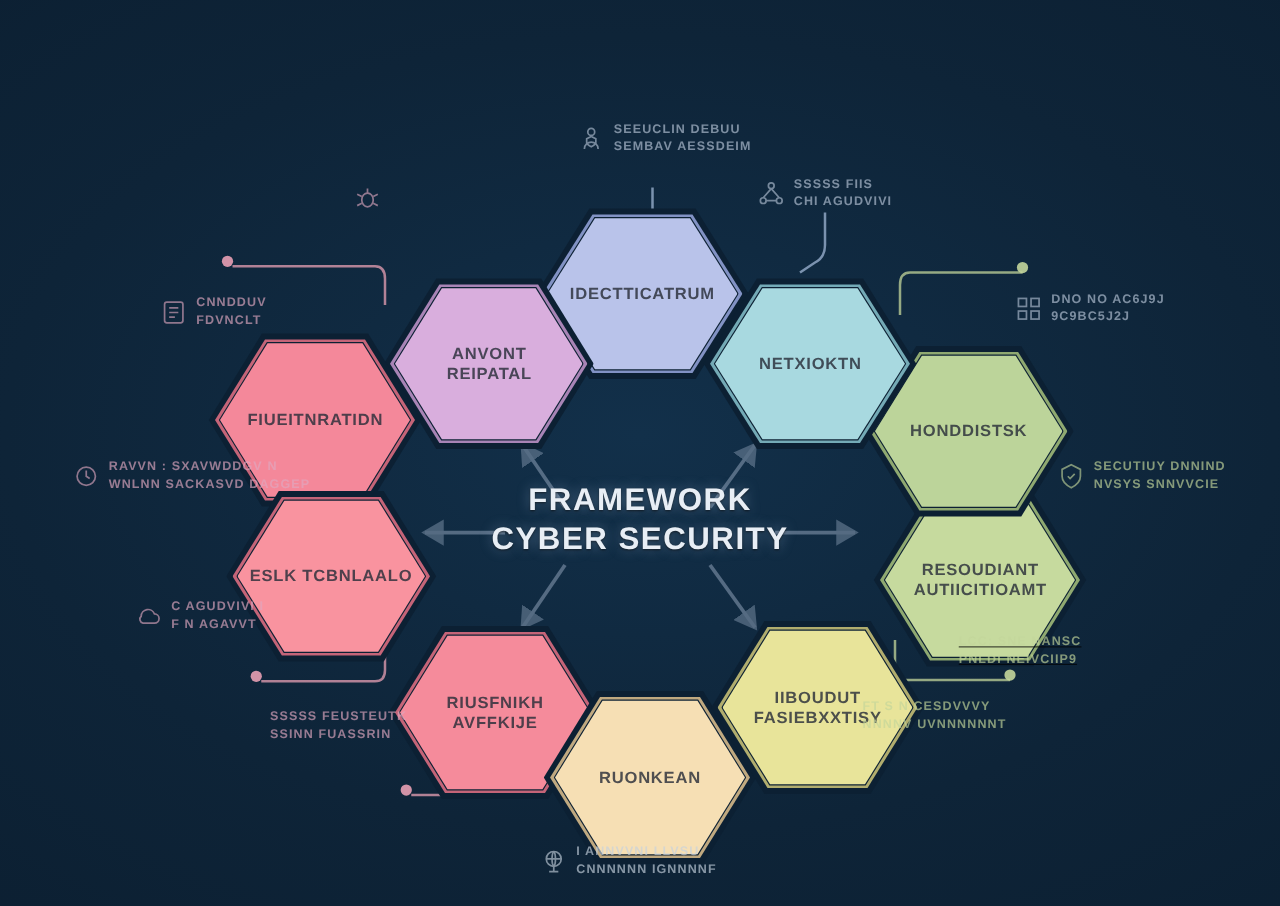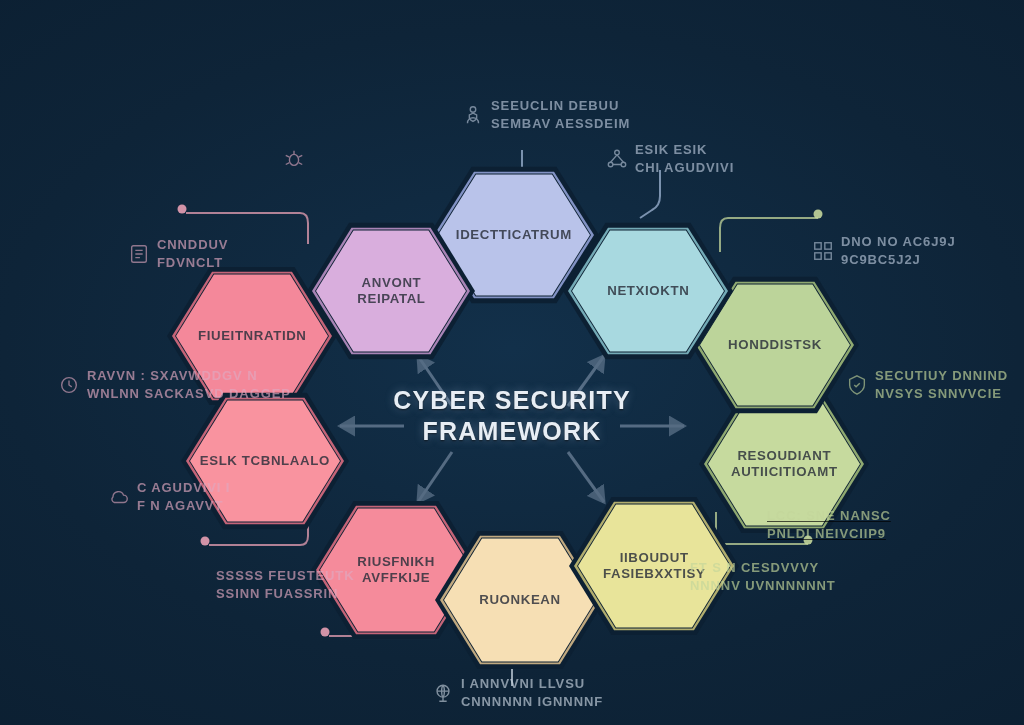--- a/index.html
+++ b/index.html
@@ -21,21 +21,21 @@
        background:#0d2134;}
   .hex-ring{position:absolute;clip-path:polygon(25% 2%,75% 2%,100% 50%,75% 98%,25% 98%,0% 50%);}
   .hex-label{font-size:13px;font-weight:bold;letter-spacing:.6px;line-height:1.2;
        color:#2a2f3a;opacity:.82;filter:blur(.35px);padding:0 8px;
        transform:scaleX(1.02);}
 
   
   .annot{position:absolute;display:flex;align-items:center;gap:7px;}
   .annot .ico{flex:0 0 auto;width:22px;height:22px;opacity:.62;filter:blur(.3px);}
   .annot .txt{display:flex;flex-direction:column;gap:3px;filter:blur(.45px);opacity:.66;}
-  .annot .txt span{font-size:13px;font-weight:bold;letter-spacing:.9px;white-space:nowrap;}
+  .annot .txt span{font-size:10px;font-weight:bold;letter-spacing:.9px;white-space:nowrap;}
 
   svg.arrows{position:absolute;left:0;top:0;width:1024px;height:725px;pointer-events:none;}
 </style>
 </head>
 <body>
 
 <div id="stage">
 
   <svg class="arrows" viewBox="0 0 1024 725">
       <path d="M 186 213 L 300 213 Q 308 213 308 223 L 308 244" stroke="#e8a0b4" stroke-width="2" fill="none" opacity=".75"></path>
@@ -98,21 +98,21 @@
         </div>
       </div>
       <div style="position: absolute; left: 320px; top: 506px; width: 152px; height: 128px;">
         <div class="hex-outer" style="left: -9px; top: -8px; width: 170px; height: 144px; background: rgb(12, 32, 51);"></div>
         <div class="hex-ring" style="left: -4px; top: -3px; width: 160px; height: 134px; background: rgb(217, 107, 128); opacity: 0.9;"></div>
         <div class="hex-ring" style="left: -1px; top: -1px; width: 154px; height: 130px; background: rgb(12, 32, 51);"></div>
         <div class="hex" style="left: 0px; top: 0px; width: 152px; height: 128px; background: rgb(245, 139, 155);">
           <div class="hex-label">RIUSFNIKH<div>AVFFKIJE</div></div>
         </div>
       </div>
-      <div style="position: absolute; left: 444px; top: 536px; width: 152px; height: 128px;">
+      <div style="position: absolute; left: 444px; top: 558px; width: 152px; height: 128px;">
         <div class="hex-outer" style="left: -9px; top: -8px; width: 170px; height: 144px; background: rgb(12, 32, 51);"></div>
         <div class="hex-ring" style="left: -4px; top: -3px; width: 160px; height: 134px; background: rgb(212, 184, 136); opacity: 0.9;"></div>
         <div class="hex-ring" style="left: -1px; top: -1px; width: 154px; height: 130px; background: rgb(12, 32, 51);"></div>
         <div class="hex" style="left: 0px; top: 0px; width: 152px; height: 128px; background: rgb(246, 223, 180);">
           <div class="hex-label">RUONKEAN</div>
         </div>
       </div>
       <div style="position: absolute; left: 578px; top: 502px; width: 152px; height: 128px;">
         <div class="hex-outer" style="left: -9px; top: -8px; width: 170px; height: 144px; background: rgb(12, 32, 51);"></div>
         <div class="hex-ring" style="left: -4px; top: -3px; width: 160px; height: 134px; background: rgb(195, 189, 116); opacity: 0.9;"></div>
@@ -141,22 +141,22 @@
         <div class="hex-outer" style="left: -9px; top: -8px; width: 170px; height: 142px; background: rgb(12, 32, 51);"></div>
         <div class="hex-ring" style="left: -4px; top: -3px; width: 160px; height: 132px; background: rgb(127, 185, 196); opacity: 0.9;"></div>
         <div class="hex-ring" style="left: -1px; top: -1px; width: 154px; height: 128px; background: rgb(12, 32, 51);"></div>
         <div class="hex" style="left: 0px; top: 0px; width: 152px; height: 126px; background: rgb(168, 217, 224);">
           <div class="hex-label">NETXIOKTN</div>
         </div>
       </div>
     </div>
 
   <div id="center-title">
+    <div>FRAMEWORK</div>
     <div>CYBER SECURITY</div>
-    <div>FRAMEWORK</div>
   </div>
 
   <div id="annot-layer">
       <div class="annot" style="left: 462px; top: 98px;">
         <span class="ico"><svg viewBox="0 0 24 24" width="22" height="22">
             <circle cx="12" cy="6" r="3" stroke="#b6c4d6" fill="none" stroke-width="1.5"></circle>
             <path d="M6 21c0-4 3-6 6-6s6 2 6 6" stroke="#b6c4d6" fill="none" stroke-width="1.5"></path>
             <path d="M12 10l4 2v3c0 2-2 3-4 4-2-1-4-2-4-4v-3z" stroke="#b6c4d6" fill="none" stroke-width="1.5"></path>
           </svg></span>
         <span class="txt">
@@ -171,21 +171,21 @@
           </svg></span>
       </div>
       <div class="annot" style="left: 606px; top: 142px;">
         <span class="ico"><svg viewBox="0 0 24 24" width="22" height="22">
             <circle cx="12" cy="5" r="2.5" stroke="#b6c4d6" fill="none" stroke-width="1.5"></circle>
             <circle cx="5" cy="18" r="2.5" stroke="#b6c4d6" fill="none" stroke-width="1.5"></circle>
             <circle cx="19" cy="18" r="2.5" stroke="#b6c4d6" fill="none" stroke-width="1.5"></circle>
             <path d="M12 7.5L5 15.5M12 7.5l7 8M7.5 18h9" stroke="#b6c4d6" fill="none" stroke-width="1.5"></path>
           </svg></span>
         <span class="txt">
-          <span style="color: rgb(182, 196, 214);">ESIK ESIK</span>
+          <span style="color: rgb(182, 196, 214);">SSSSS FIIS</span>
           <span style="color: rgb(182, 196, 214);">CHI AGUDVIVI</span>
         </span>
       </div>
       <div class="annot" style="left: 128px; top: 237px;">
         <span class="ico"><svg viewBox="0 0 24 24" width="22" height="22">
             <rect x="4" y="3" width="16" height="18" rx="2" stroke="#e0a8c0" fill="none" stroke-width="1.5"></rect>
             <path d="M8 8h8M8 12h8M8 16h5" stroke="#e0a8c0" fill="none" stroke-width="1.5"></path>
           </svg></span>
         <span class="txt">
           <span style="color: rgb(224, 168, 192);">CNNDDUV</span>

